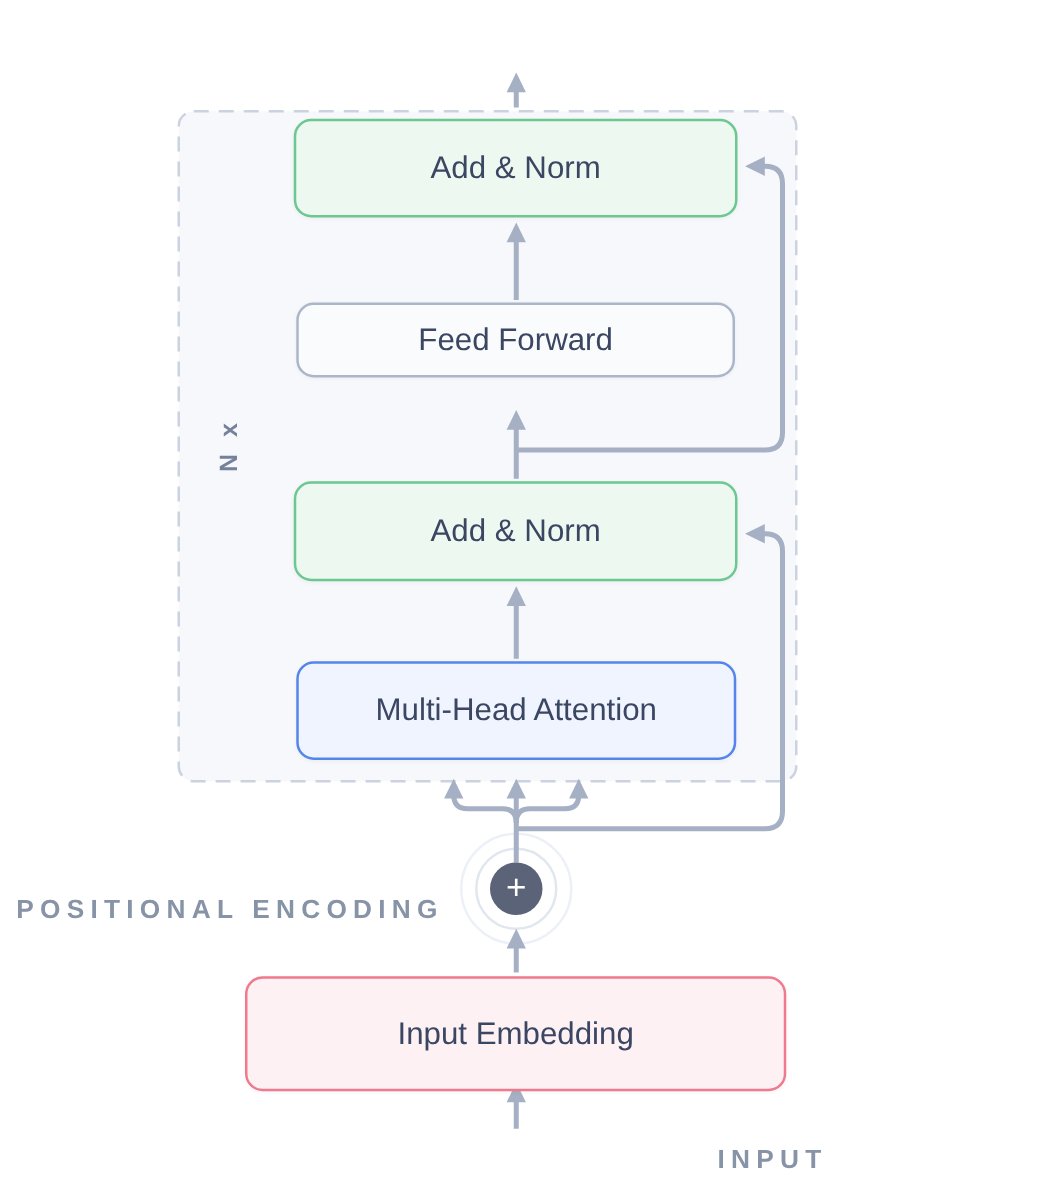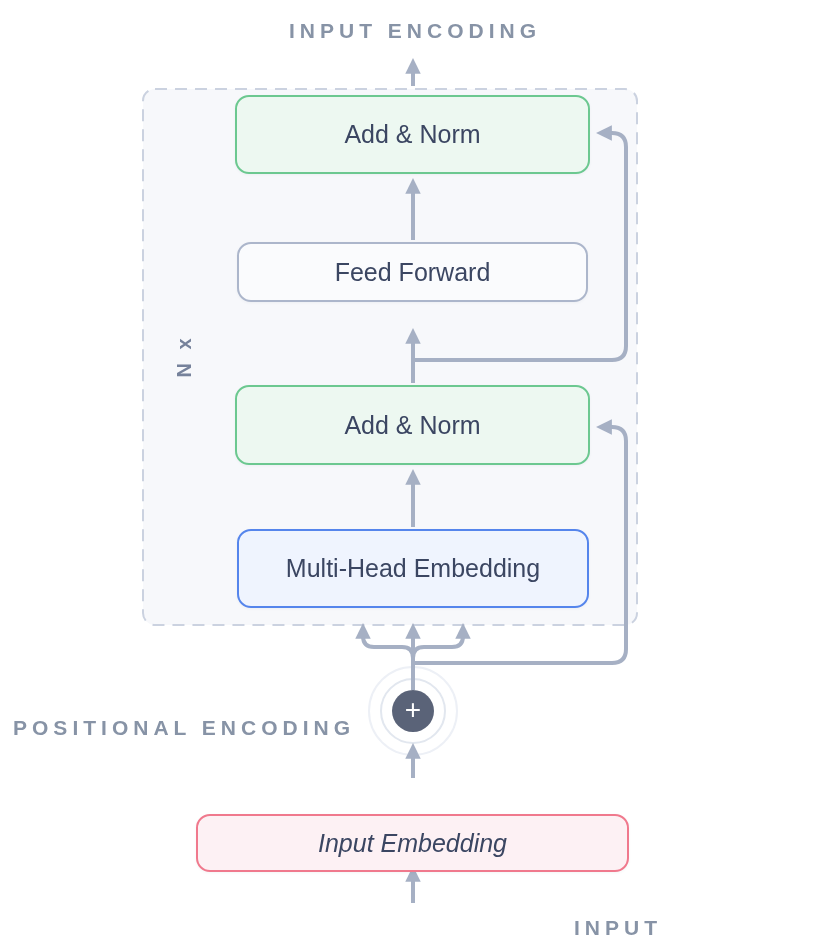--- a/index.html
+++ b/index.html
@@ -20,21 +20,21 @@
          font-size:25px;color:var(--box-text);box-shadow:0 1px 3px rgba(60,70,100,0.05);text-align:center;}
   .block.green{border-color:var(--green-border);background:var(--green-fill);}
   .block.slate{border-color:var(--slate-border);background:var(--slate-fill);}
   .block.blue{border-color:var(--blue-border);background:var(--blue-fill);}
   .block.rose{border-color:var(--rose-border);background:var(--rose-fill);}
 
   .an1{left:235px;top:95px;width:355px;height:79px;}
   .ff{left:237px;top:242px;width:351px;height:60px;}
   .an2{left:235px;top:385px;width:355px;height:80px;}
   .mha{left:237px;top:529px;width:352px;height:79px;}
-  .ie{left:196px;top:814px;width:433px;height:58px;font-style:italic;}
+  .ie{left:196px;top:781px;width:433px;height:92px;}
 
   
   .caps{position:absolute;font-weight:700;color:var(--caps-text);letter-spacing:5px;font-size:21px;white-space:nowrap;}
   .lbl-top{left:0;width:830px;top:19px;text-align:center;}
   .lbl-input{left:0;width:662px;top:916px;text-align:right;}
   .lbl-pos{right:475px;top:716px;}
   .lbl-nx{left:184px;top:356px;transform:translate(-50%,-50%) rotate(-90deg);
           font-weight:700;font-size:20px;letter-spacing:4px;color:var(--repeat-text);position:absolute;white-space:nowrap;}
 
   
@@ -73,36 +73,35 @@
 
     <path class="flow-line" marker-end="url(#ah)" d="M413 690 V628"></path>
     <path class="flow-line" marker-end="url(#ah)" d="M413 658 Q413 647 402 647 H374 Q363 647 363 636 V628"></path>
     <path class="flow-line" marker-end="url(#ah)" d="M413 658 Q413 647 424 647 H452 Q463 647 463 636 V628"></path>
 
     <path class="flow-line" marker-end="url(#ah)" d="M413 778 V748"></path>
 
     <path class="flow-line" marker-end="url(#ah)" d="M413 903 V871"></path>
   </svg>
 
-  <div class="caps lbl-top">INPUT ENCODING</div>
   <div class="caps lbl-pos">POSITIONAL ENCODING</div>
   <div class="caps lbl-input">INPUT</div>
   <div class="lbl-nx">N x</div>
 
   <div class="block green an1">
     <span>Add &amp; Norm</span>
   </div>
   <div class="block slate ff">
     <span>Feed Forward</span>
   </div>
   <div class="block green an2">
     <span>Add &amp; Norm</span>
   </div>
   <div class="block blue mha">
-    <span>Multi-Head Embedding</span>
+    <span>Multi-Head Attention</span>
   </div>
   <div class="block rose ie">
     <span>Input Embedding</span>
   </div>
 
   <div class="plus-circle">
     <span>+</span>
   </div>
 
 </div>

